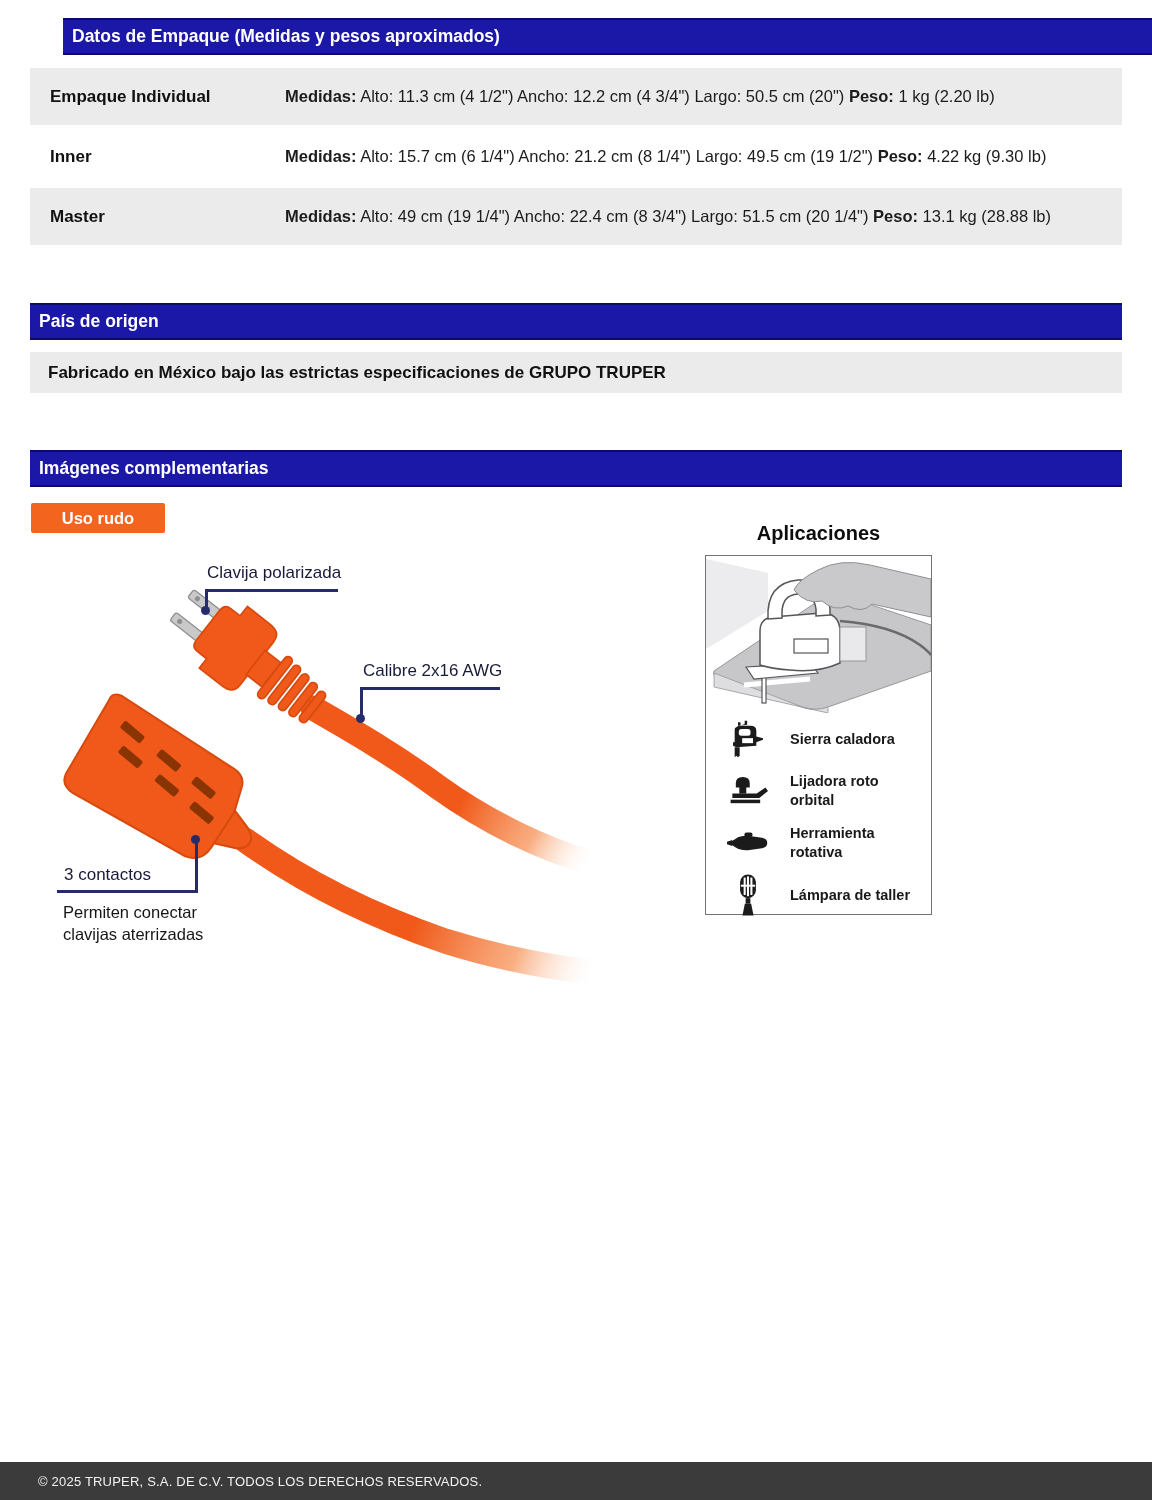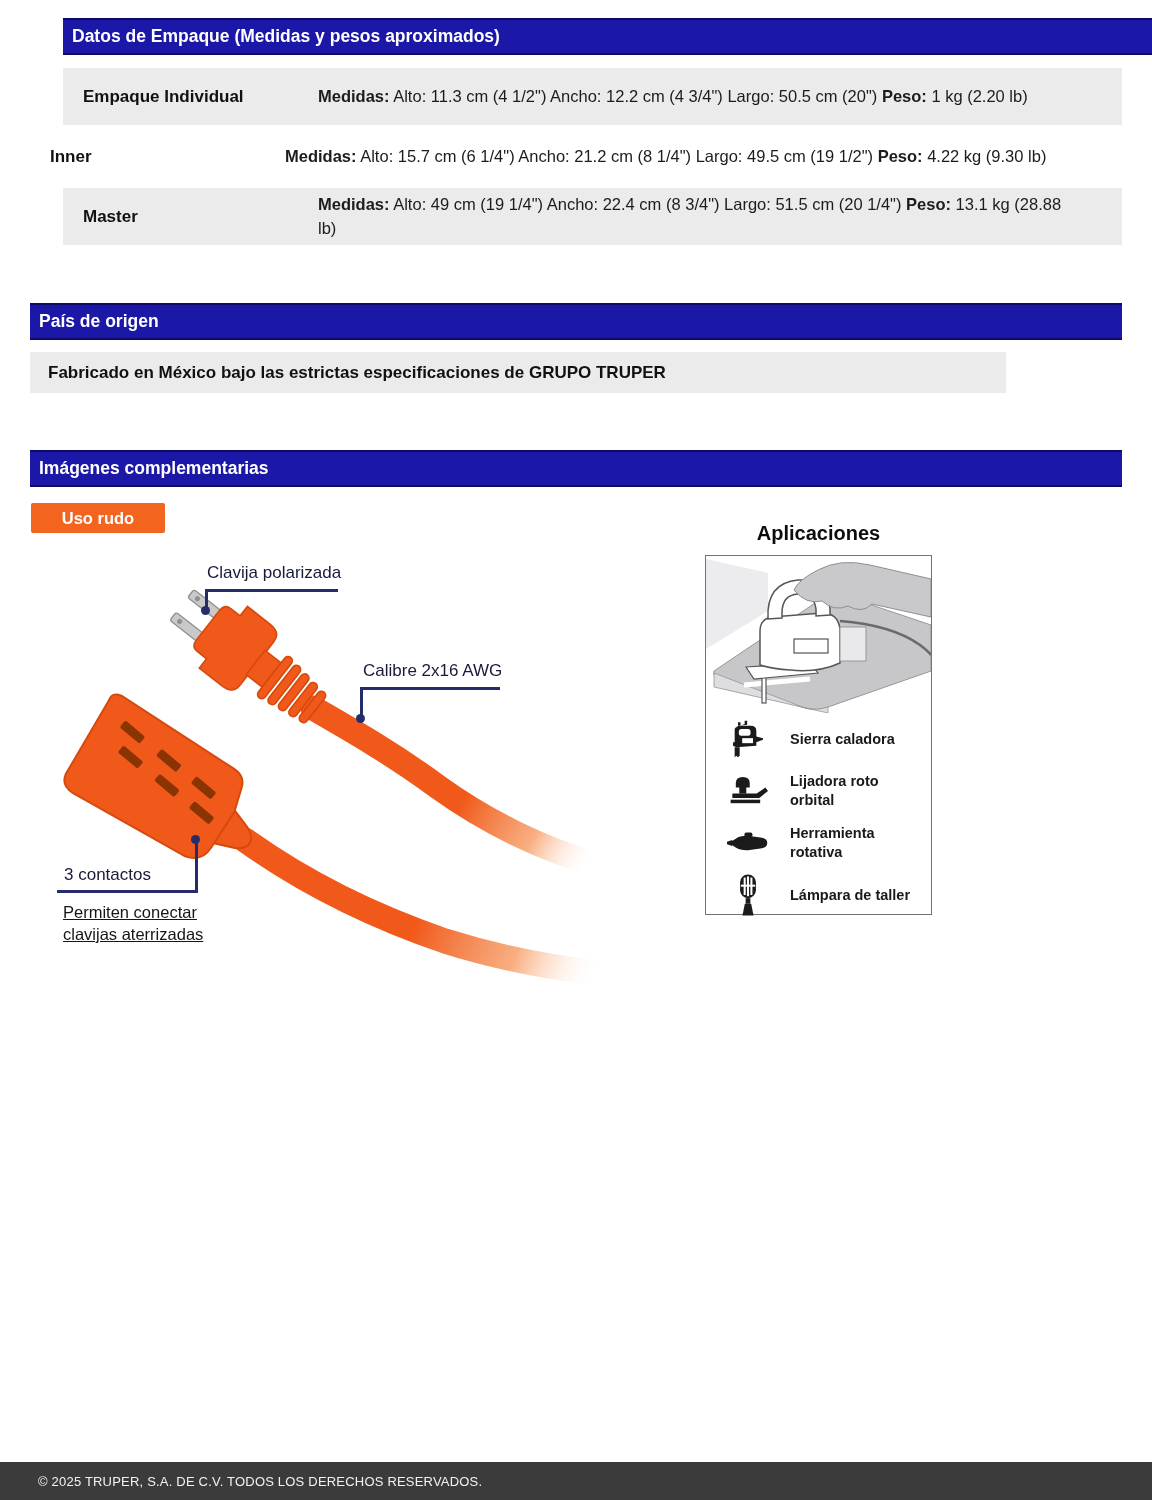--- a/index.html
+++ b/index.html
@@ -11,42 +11,42 @@
     background:#1b17a7; border-top:2px solid #0d0b66; border-bottom:2px solid #0d0b66;
     color:#fff; font-weight:bold; font-size:17.5px;
     display:flex; align-items:center; padding-left:9px;
   }
   #bar-empaque { top:18px;margin-left:33px; }
   #bar-origen  { top:303px; }
   #bar-imagenes{ top:450px; }
 
   #pack-table { position:absolute; left:30px; top:68px; width:1092px; }
   .trow { display:flex; align-items:center; min-height:57px; margin-bottom:3px; }
-  .trow.gray { background:#ebebeb;margin-left:33px; }
+  .trow.gray { background:#ebebeb; }
   .trow.white { background:#ffffff; }
   .tlabel { width:255px; padding-left:20px; font-weight:bold; font-size:17px; color:#111; }
   .tvalue { flex:1; padding-right:42px; font-size:16.5px; color:#1c1c1c; line-height:1.42; }
   .b { font-weight:bold; }
 
   #origin-box {
-    position:absolute; left:30px; top:352px; width:976px; height:41px;
+    position:absolute; left:30px; top:352px; width:1092px; height:41px;
     background:#ebebeb; display:flex; align-items:center; padding-left:18px;
     font-weight:bold; font-size:17px; color:#111;
   }
 
   #badge-uso-rudo {
     position:absolute; left:31px; top:503px; width:134px; height:30px;
     background:#f3641e; border-radius:2px; color:#fff; font-weight:bold; font-size:16.5px;
     display:flex; align-items:center; justify-content:center;
   }
 
   .co-label { position:absolute; font-weight:normal; font-size:17px; color:#181a3a; white-space:nowrap; }
   .co-h, .co-v { position:absolute; background:#262c6a; }
   .co-dot { position:absolute; width:9px; height:9px; border-radius:50%; background:#262c6a; }
-  .co-note { position:absolute; font-size:16.5px; color:#161616; line-height:22px; white-space:nowrap;text-decoration:underline; }
+  .co-note { position:absolute; font-size:16.5px; color:#161616; line-height:22px; white-space:nowrap; }
 
   #apps-title { position:absolute; left:705px; top:522px; width:227px; text-align:center;
     font-weight:bold; font-size:20px; color:#0d0d0d; }
   #apps-box { position:absolute; left:705px; top:555px; width:227px; height:360px;
     background:#fff; border:1px solid #737373; }
   #apps-illustration { display:block; margin:1px auto 0; }
   .app-item { display:flex; align-items:center; height:52px; }
   .app-icon { width:84px; display:flex; justify-content:center; align-items:center; }
   .app-label { width:132px; font-weight:bold; font-size:14.5px; color:#191919; line-height:1.3; }
 

